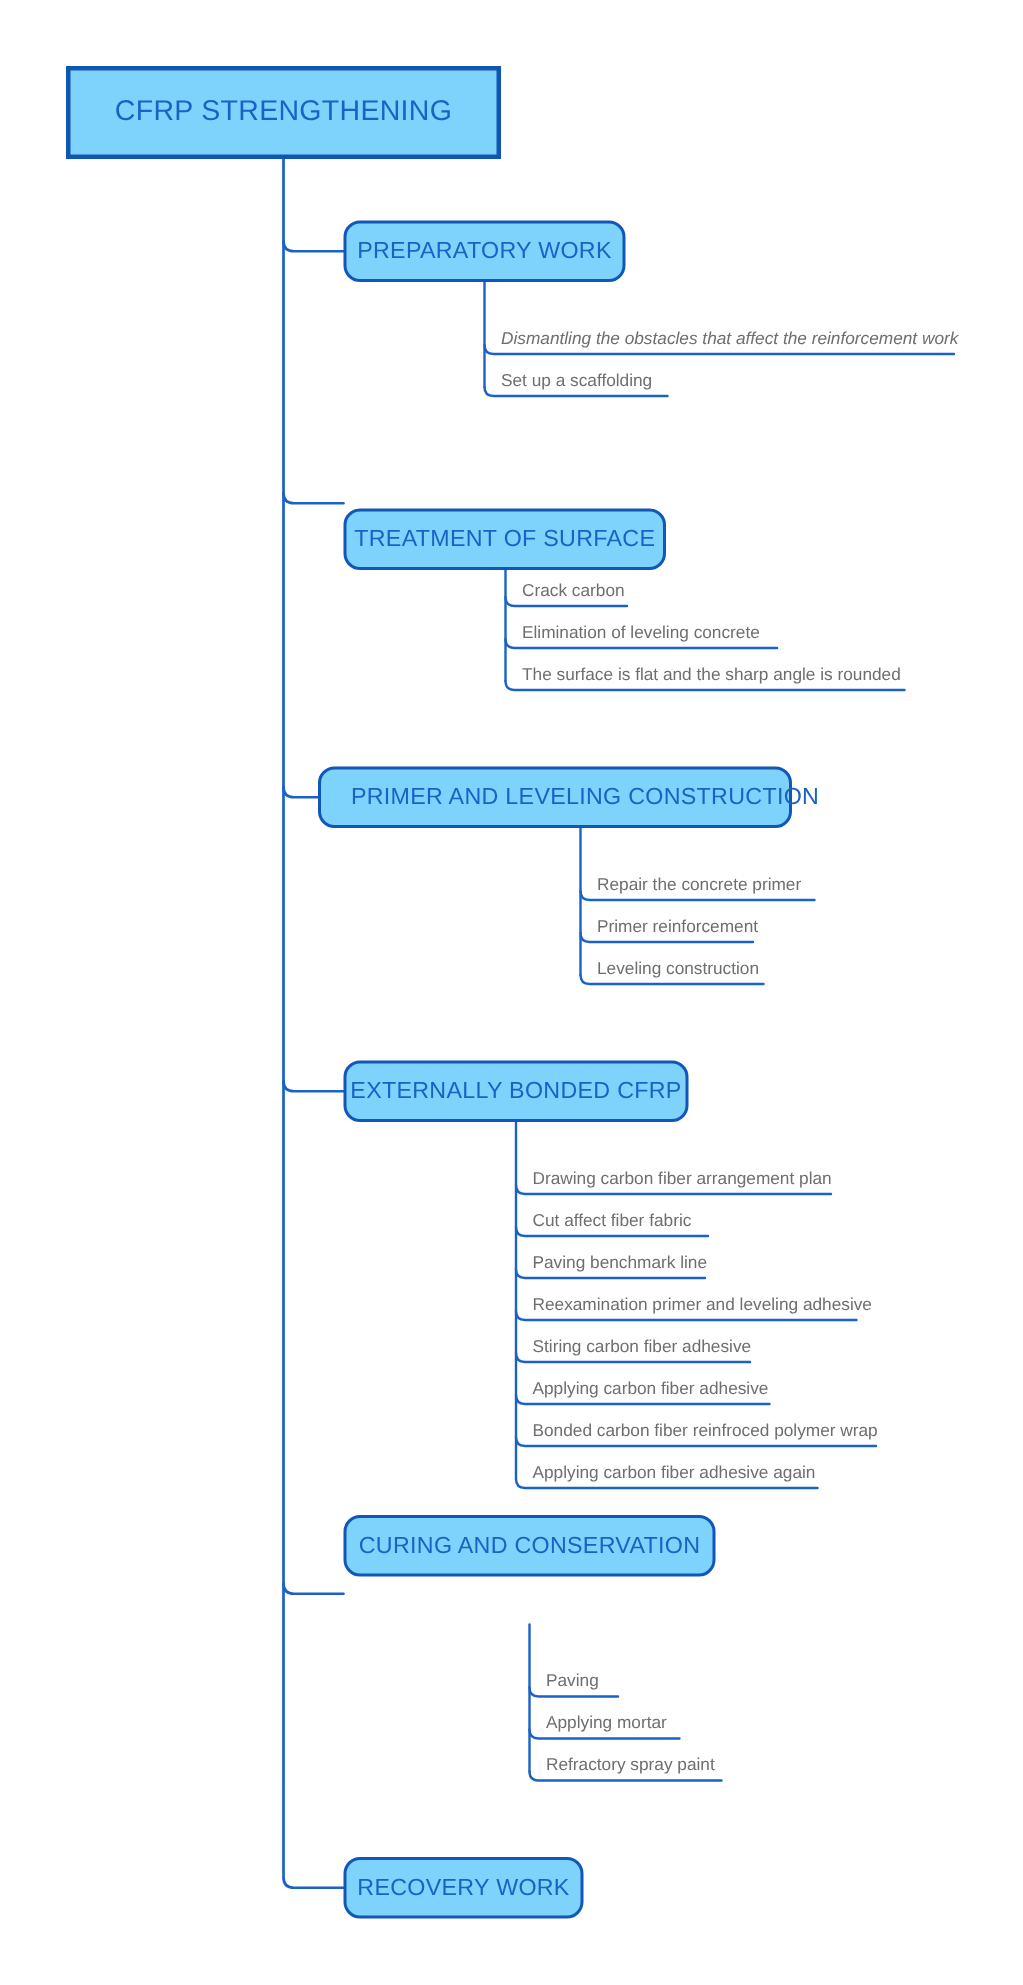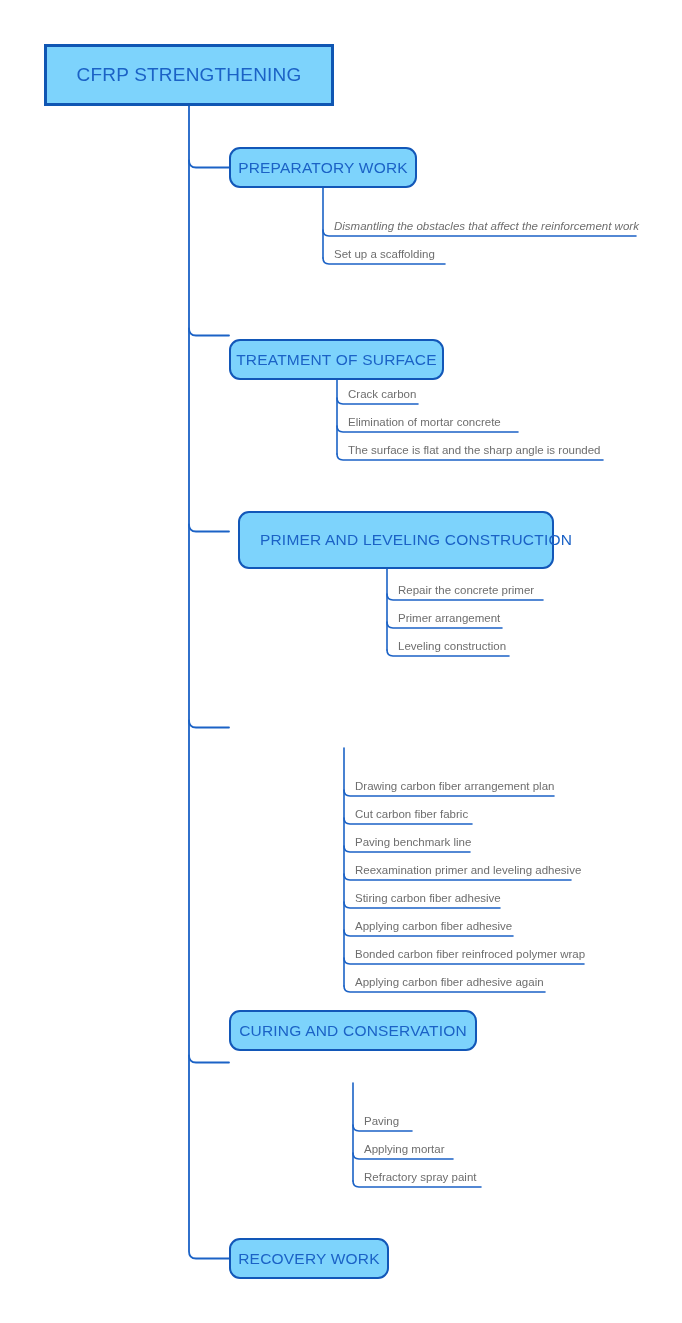--- a/index.html
+++ b/index.html
@@ -115,42 +115,45 @@
     <div class="leaf" style="left: 334px; top: 248px;">
       <span class="leaf-label">Set up a scaffolding</span>
     </div>
     <div class="node node-branch" style="left: 229px; top: 315px; width: 215px; height: 41px; margin-top: 24px;">
       <span class="node-label">TREATMENT OF SURFACE</span>
     </div>
     <div class="leaf" style="left: 348px; top: 388px;">
       <span class="leaf-label">Crack carbon</span>
     </div>
     <div class="leaf" style="left: 348px; top: 416px;">
-      <span class="leaf-label">Elimination of mortar concrete</span>
+      <span class="leaf-label">Elimination of leveling concrete</span>
     </div>
     <div class="leaf" style="left: 348px; top: 444px;">
       <span class="leaf-label">The surface is flat and the sharp angle is rounded</span>
     </div>
-    <div class="node node-branch" style="left: 238px; top: 511px; width: 316px; height: 58px; padding-left: 40px;">
+    <div class="node node-branch" style="left: 212px; top: 511px; width: 316px; height: 41px; padding-left: 40px;">
       <span class="node-label">PRIMER AND LEVELING CONSTRUCTION</span>
     </div>
     <div class="leaf" style="left: 398px; top: 584px;">
       <span class="leaf-label">Repair the concrete primer</span>
     </div>
     <div class="leaf" style="left: 398px; top: 612px;">
-      <span class="leaf-label">Primer arrangement</span>
+      <span class="leaf-label">Primer reinforcement</span>
     </div>
     <div class="leaf" style="left: 398px; top: 640px;">
       <span class="leaf-label">Leveling construction</span>
+    </div>
+    <div class="node node-branch" style="left: 229px; top: 707px; width: 230px; height: 41px;">
+      <span class="node-label">EXTERNALLY BONDED CFRP</span>
     </div>
     <div class="leaf" style="left: 355px; top: 780px;">
       <span class="leaf-label">Drawing carbon fiber arrangement plan</span>
     </div>
     <div class="leaf" style="left: 355px; top: 808px;">
-      <span class="leaf-label">Cut carbon fiber fabric</span>
+      <span class="leaf-label">Cut affect fiber fabric</span>
     </div>
     <div class="leaf" style="left: 355px; top: 836px;">
       <span class="leaf-label">Paving benchmark line</span>
     </div>
     <div class="leaf" style="left: 355px; top: 864px;">
       <span class="leaf-label">Reexamination primer and leveling adhesive</span>
     </div>
     <div class="leaf" style="left: 355px; top: 892px;">
       <span class="leaf-label">Stiring carbon fiber adhesive</span>
     </div>

